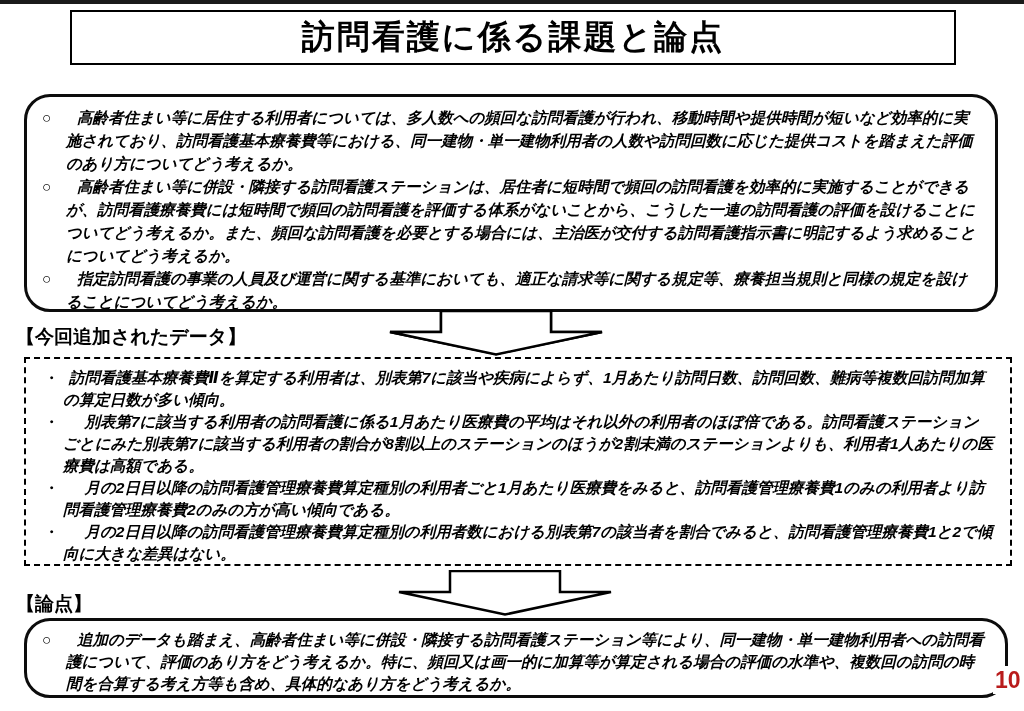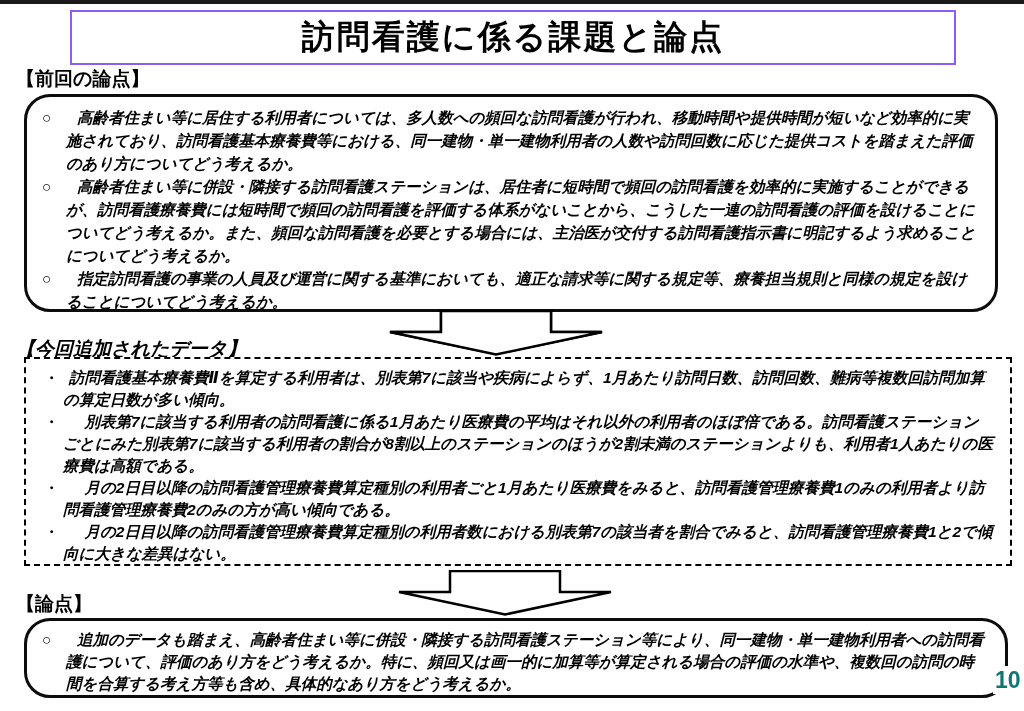--- a/index.html
+++ b/index.html
@@ -13,34 +13,34 @@
   }
   .page { position: absolute; inset: 0; background: #fff; }
 
   .top-rule {
     position: absolute; left: 0; top: 0; width: 1024px; height: 4px;
     background: #1a1a1a;
   }
 
   .title-box {
     position: absolute; left: 70px; top: 10px; width: 886px; height: 55px;
-    border: 2px solid #8b5cf6;
+    border: 2px solid #000000;
     display: flex; align-items: center; justify-content: center;
     background: #fff;
   }
   .title-box h1 {
     font-size: 33px; font-weight: bold; letter-spacing: 2px; color: #000;
   }
 
   .sec-label {
     position: absolute; left: 16px;
     font-size: 19px; font-weight: bold; color: #000; white-space: nowrap;
   }
   .sec-label.prev  { top: 66px; }
-  .sec-label.data  { top: 336px; font-style: italic; }
+  .sec-label.data  { top: 324px; }
   .sec-label.issue { top: 591px; text-align: right; }
 
   .round-box {
     position: absolute; left: 24px;
     border: 3px solid #0c0c0c; border-radius: 26px;
     background: #fff; overflow: hidden;
   }
   .box1 { top: 94px;  width: 974px; height: 218px; padding: 9px 16px 4px 12px; }
   .box2 { top: 618px; width: 984px; height: 80px;  padding: 8px 16px 4px 12px; }
 
@@ -60,36 +60,35 @@
   .dashed-box .li { padding-left: 25px; }
   .dashed-box .li .marker { font-size: 15px; left: 6px; }
   .dashed-box .li .text { text-indent: 6px; }
 
   .down-arrow { position: absolute; width: 218px; height: 46px; }
   .arrow1 { left: 387px; top: 310px; }
   .arrow2 { left: 396px; top: 570px; }
 
   .page-number {
     position: absolute; left: 993px; top: 666px;
-    font-size: 23px; font-weight: bold; color: #0f766e;
+    font-size: 23px; font-weight: bold; color: #b91c1c;
     background: #fff; line-height: 28px; padding-left: 2px;
   }
 </style>
 </head>
 <body>
 
 <div class="page">
 
   <div class="top-rule"></div>
 
   <div class="title-box">
     <h1>訪問看護に係る課題と論点</h1>
   </div>
 
-  <div class="sec-label prev">【前回の論点】</div>
 
   <div class="round-box box1">
     <div class="li">
       <span class="marker">○</span>
       <div class="text">高齢者住まい等に居住する利用者については、多人数への頻回な訪問看護が行われ、移動時間や提供時間が短いなど効率的に実施されており、訪問看護基本療養費等における、同一建物・単一建物利用者の人数や訪問回数に応じた提供コストを踏まえた評価のあり方についてどう考えるか。</div>
     </div>
     <div class="li">
       <span class="marker">○</span>
       <div class="text">高齢者住まい等に併設・隣接する訪問看護ステーションは、居住者に短時間で頻回の訪問看護を効率的に実施することができるが、訪問看護療養費には短時間で頻回の訪問看護を評価する体系がないことから、こうした一連の訪問看護の評価を設けることについてどう考えるか。また、頻回な訪問看護を必要とする場合には、主治医が交付する訪問看護指示書に明記するよう求めることについてどう考えるか。</div>
     </div>

